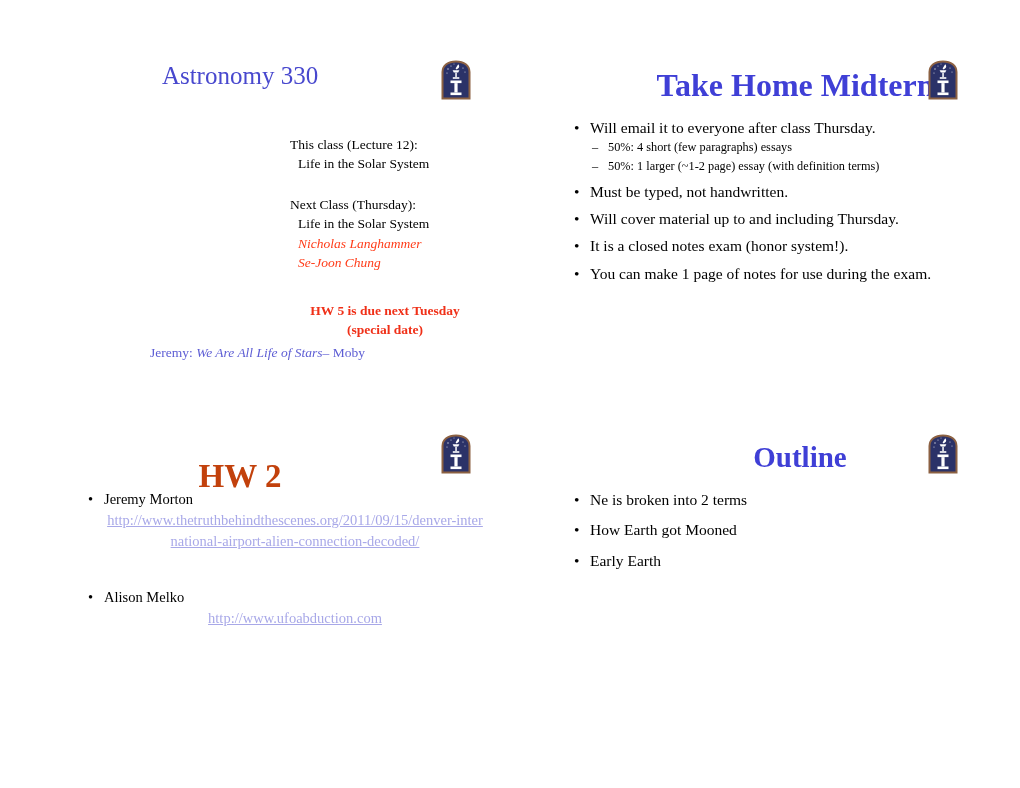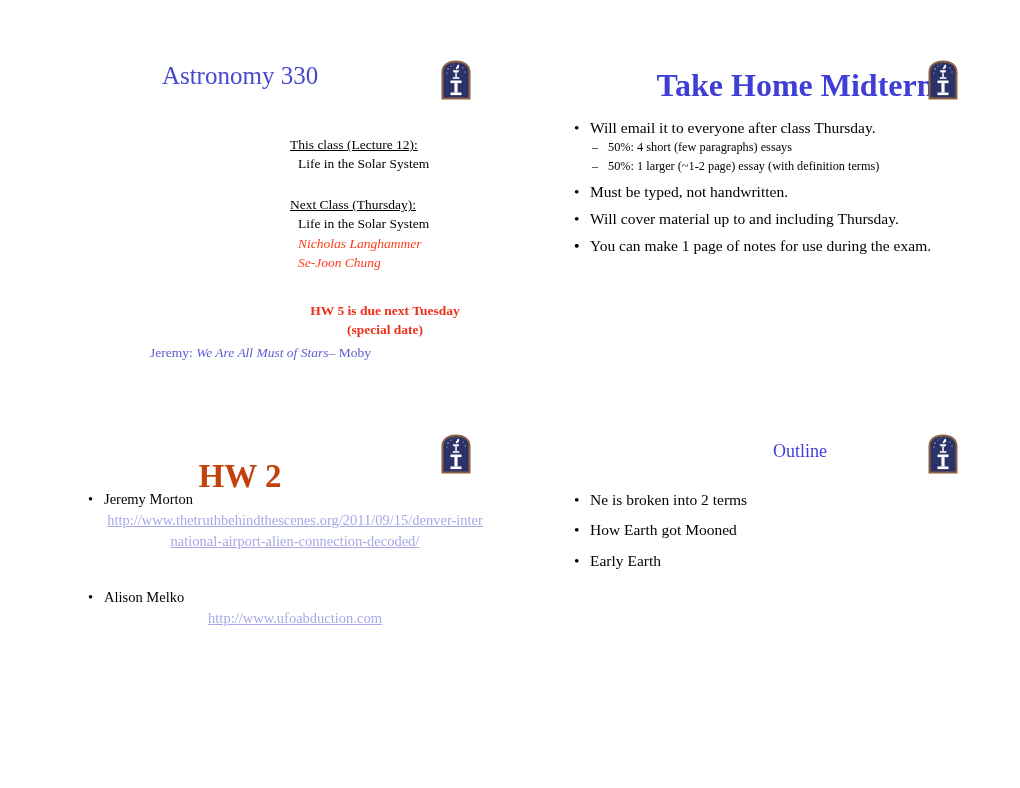--- a/index.html
+++ b/index.html
@@ -55,22 +55,22 @@
     color: #3F3FD6;
   }
   #title-3 {
     left: 60px; top: 84px; width: 360px;
     font-size: 33px;
     font-weight: bold;
     color: #c2410c;
   }
   #title-4 {
     left: 90px; top: 68px; width: 400px;
-    font-size: 18px;
-    font-weight: normal;
+    font-size: 29px;
+    font-weight: bold;
     color: #3F3FD6;
   }
 
   
   .logo {
     position: absolute;
     width: 30px;
     height: 40px;
   }
   #logo-1 { left: 441px; top: 60px; }
@@ -83,21 +83,20 @@
   #s1-body {
     position: absolute;
     left: 150px;
     top: 135px;
     width: 330px;
     font-size: 13.5px;
     line-height: 1.42;
   }
   .blk { margin-bottom: 16px; }
   .hdr {
-    text-decoration: underline;
     margin-left: 140px;
     white-space: nowrap;
   }
   .sub {
     margin-left: 148px;
     white-space: nowrap;
   }
   .name {
     margin-left: 148px;
     color: #FF3B18;
@@ -239,21 +238,21 @@
         <div class="sub">Life in the Solar System</div>
         <div class="name">Nicholas Langhammer</div>
         <div class="name">Se-Joon Chung</div>
       </div>
 
       <div class="hw-note" style="margin-top:30px;">
         <div>HW 5 is due next Tuesday</div>
         <div>(special date)</div>
       </div>
 
-      <div class="music"><span>Jeremy: </span><i>We Are All Must of Stars</i><span>– Moby</span></div>
+      <div class="music"><span>Jeremy: </span><i>We Are All Life of Stars</i><span>– Moby</span></div>
     </div>
   </div>
 
   <div class="slide" id="slide-2">
 
     <div class="slide-title" id="title-2">Take Home Midterm</div>
 
     <div class="logo" id="logo-2">
       <svg viewBox="0 0 30 40" xmlns="http://www.w3.org/2000/svg">
         <path d="M1.5,38.5 L1.5,12 C1.5,5.5 7,1.5 15,1.5 C23,1.5 28.5,5.5 28.5,12 L28.5,38.5 Z" fill="#2B3268" stroke="#8C6142" stroke-width="2"></path>
@@ -296,20 +295,21 @@
           <span>Must be typed, not handwritten.</span>
         </li>
 
         <li>
           <span class="bullet">•</span>
           <span>Will cover material up to and including Thursday.</span>
         </li>
 
         <li>
           <span class="bullet">•</span>
+          <span>It is a closed notes exam (honor system!).</span>
         </li>
 
         <li>
           <span class="bullet">•</span>
           <span>You can make 1 page of notes for use during the exam.</span>
         </li>
 
       </ul>
     </div>
   </div>

